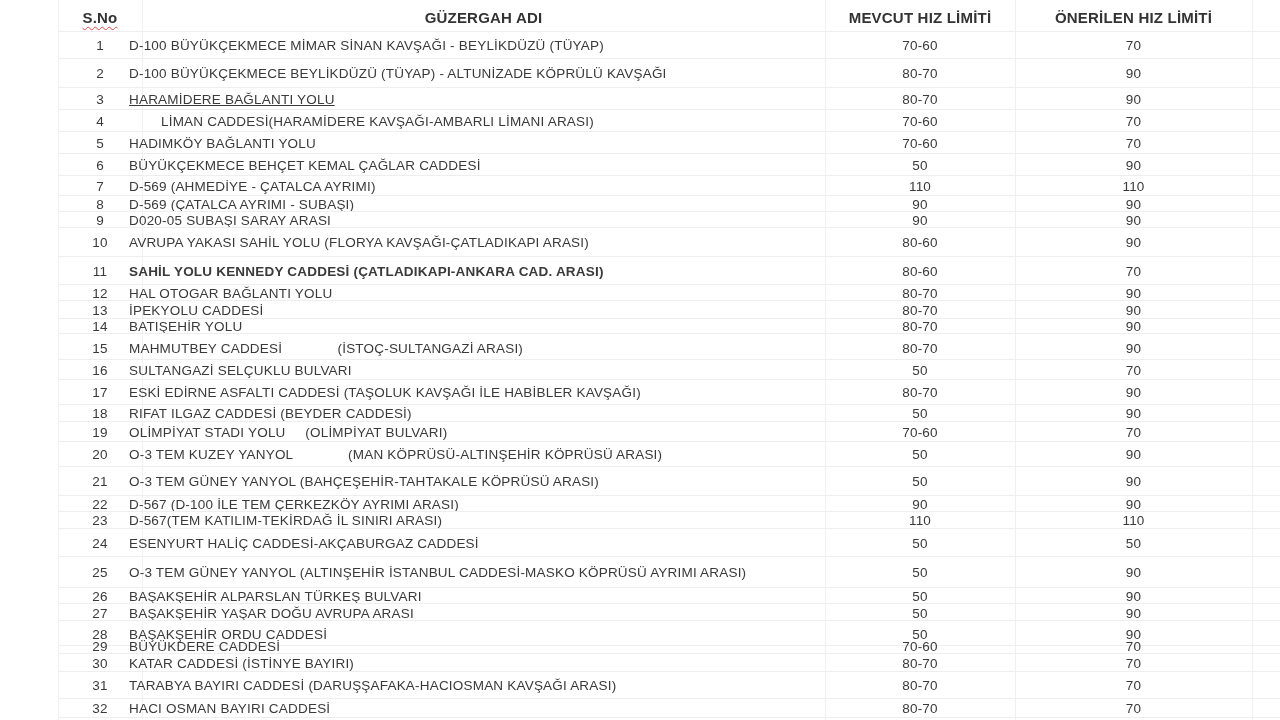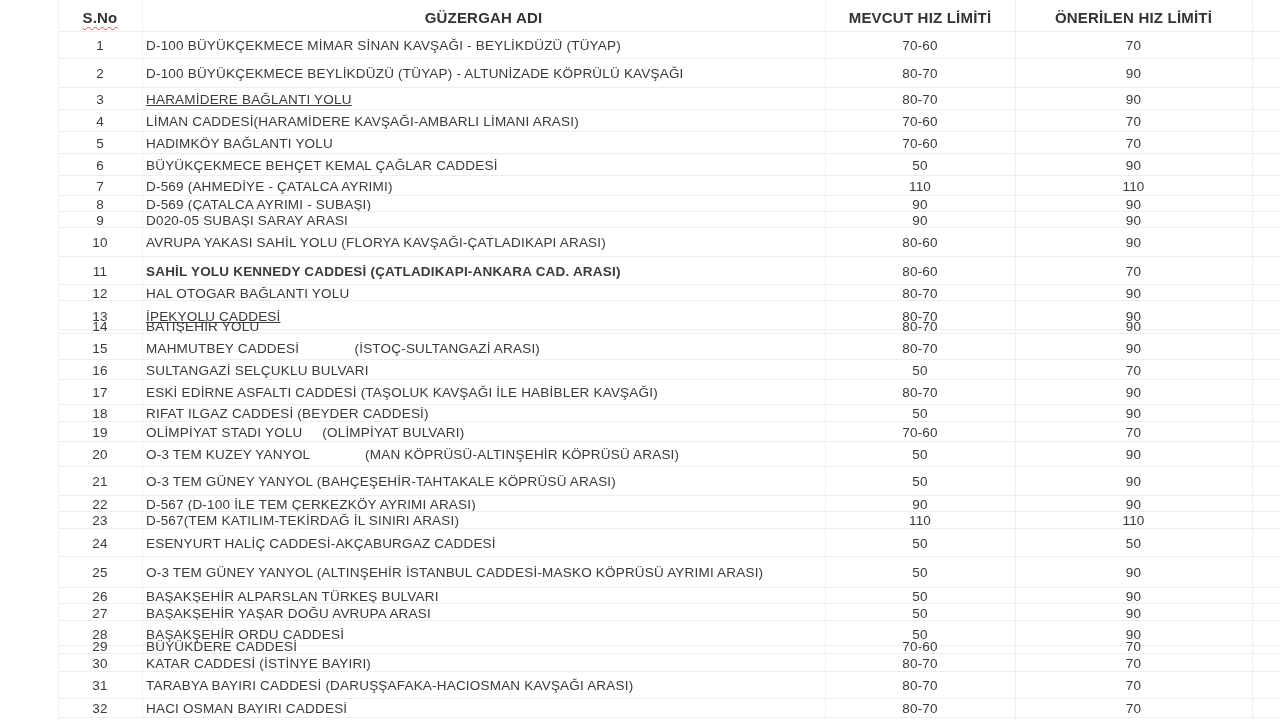--- a/index.html
+++ b/index.html
@@ -9,21 +9,21 @@
     font-family:"Liberation Sans", "DejaVu Sans", sans-serif;
     color:#3a3a3a;
     position:relative;
   }
   .sheet { position:absolute; left:0; top:0; width:1280px; height:720px; }
   .vline { position:absolute; top:0; bottom:0; width:1px; background:#eef0f2; }
   .row { position:absolute; left:58px; right:0; }
   .row .hline { position:absolute; left:0; right:0; bottom:0; height:1px; background:#eceef0; }
   .cell { position:absolute; top:0; bottom:0; display:flex; align-items:center; font-size:13.5px; letter-spacing:0.2px; white-space:nowrap; }
   .c-no { left:0; width:84px; justify-content:center; }
-  .c-name { left:88px; width:735px; }
+  .c-name { left:71px; width:735px; }
   .c-cur { left:767px; width:190px; justify-content:center; }
   .c-sug { left:957px; width:237px; justify-content:center; }
   .header .cell { font-weight:bold; color:#333; font-size:15px; }
   .header .c-no span { text-decoration:underline wavy #d94b4b; text-decoration-thickness:1px; text-underline-offset:3px; }
   .c-name.wrap { white-space:normal; line-height:16px; }
 </style>
 </head>
 <body>
 
 <div class="sheet">
@@ -61,21 +61,21 @@
       </div>
       <div class="row" style="top: 88px; height: 22px;">
         <div class="cell c-no">3</div>
         <div class="cell c-name" style="white-space: pre; text-decoration: underline;">HARAMİDERE BAĞLANTI YOLU</div>
         <div class="cell c-cur">80-70</div>
         <div class="cell c-sug">90</div>
         <div class="hline"></div>
       </div>
       <div class="row" style="top: 110px; height: 22px;">
         <div class="cell c-no">4</div>
-        <div class="cell c-name" style="white-space: pre;">LİMAN CADDESİ(HARAMİDERE KAVŞAĞI-AMBARLI LİMANI ARASI)</div>
+        <div class="cell c-name" style="white-space: pre; margin-left: 32px;">LİMAN CADDESİ(HARAMİDERE KAVŞAĞI-AMBARLI LİMANI ARASI)</div>
         <div class="cell c-cur">70-60</div>
         <div class="cell c-sug">70</div>
         <div class="hline"></div>
       </div>
       <div class="row" style="top: 132px; height: 22px;">
         <div class="cell c-no">5</div>
         <div class="cell c-name" style="white-space: pre;">HADIMKÖY BAĞLANTI YOLU</div>
         <div class="cell c-cur">70-60</div>
         <div class="cell c-sug">70</div>
         <div class="hline"></div>
@@ -122,23 +122,23 @@
         <div class="cell c-sug">70</div>
         <div class="hline"></div>
       </div>
       <div class="row" style="top: 285px; height: 16px;">
         <div class="cell c-no">12</div>
         <div class="cell c-name" style="white-space: pre;">HAL OTOGAR BAĞLANTI YOLU</div>
         <div class="cell c-cur">80-70</div>
         <div class="cell c-sug">90</div>
         <div class="hline"></div>
       </div>
-      <div class="row" style="top: 302px; height: 28px;">
+      <div class="row" style="top: 302px; height: 17px;">
         <div class="cell c-no">13</div>
-        <div class="cell c-name" style="white-space: pre; text-decoration: underline;">İPEKYOLU CADDESİ</div>
+        <div class="cell c-name" style="white-space: pre;">İPEKYOLU CADDESİ</div>
         <div class="cell c-cur">80-70</div>
         <div class="cell c-sug">90</div>
         <div class="hline"></div>
       </div>
       <div class="row" style="top: 318px; height: 16px;">
         <div class="cell c-no">14</div>
         <div class="cell c-name" style="white-space: pre;">BATIŞEHİR YOLU</div>
         <div class="cell c-cur">80-70</div>
         <div class="cell c-sug">90</div>
         <div class="hline"></div>

